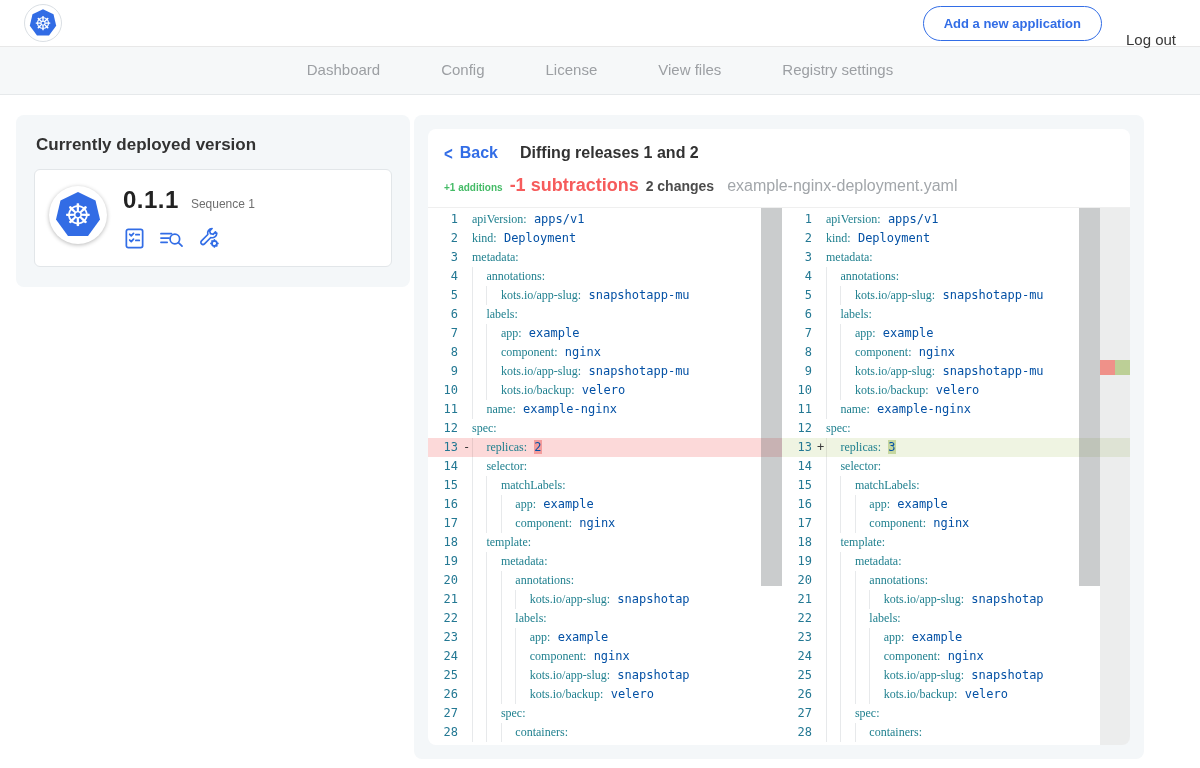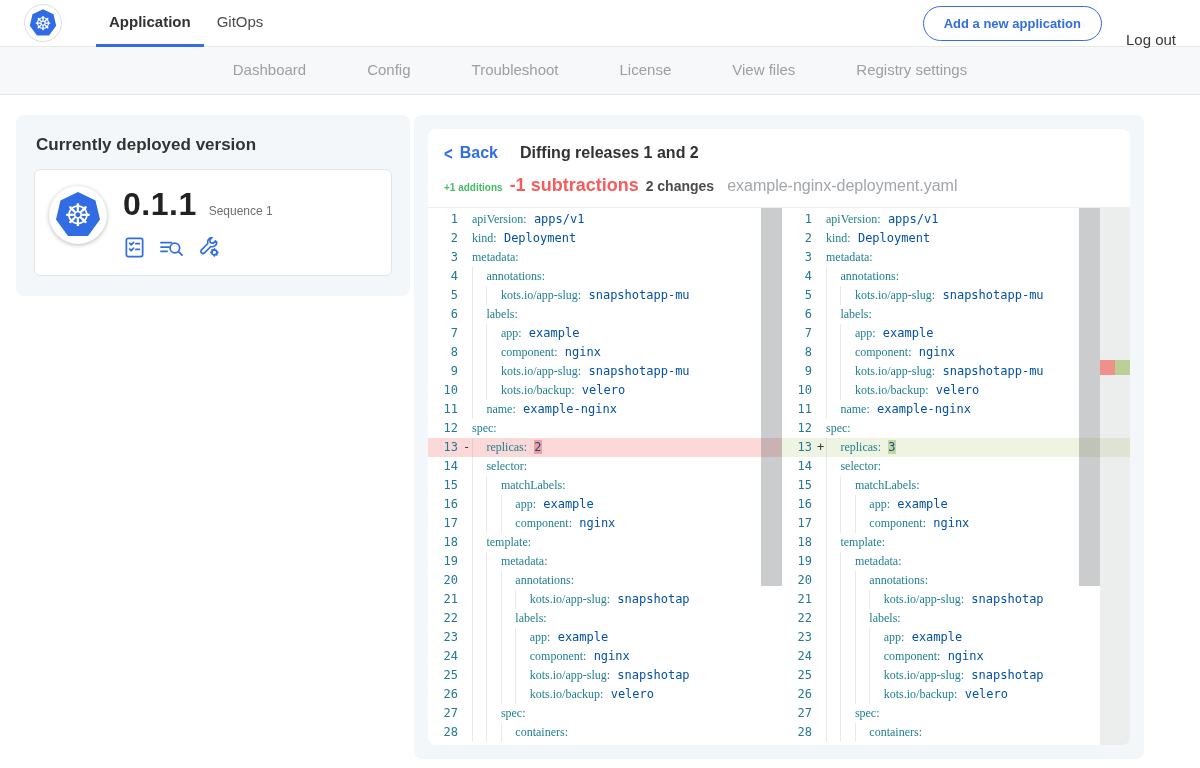--- a/index.html
+++ b/index.html
@@ -40,21 +40,21 @@
   
   .deployed-card{width:394px; padding:18px 18px 20px 18px;}
   .deployed-title{font-size:17px; font-weight:700; margin:2px 0 14px 2px;}
   .deployed-inner{background:#fff; border:1px solid #e2e6e9; border-radius:6px;
     padding:16px 14px; display:flex; gap:16px;}
   .logo-big{width:58px; height:58px; border-radius:50%; background:#fff;
     box-shadow:0 1px 4px rgba(0,0,0,.28); display:flex; align-items:center; justify-content:center; flex:0 0 auto;}
   .hepta-lg{width:50px; height:50px;}
   .hepta-lg .wheel{color:#fff; font-size:31px; line-height:1; font-family:"DejaVu Sans", sans-serif;}
   .ver-row{display:flex; align-items:baseline; gap:12px;}
-  .ver-num{font-size:32px; font-weight:800; letter-spacing:.5px; color:#222;}
+  .ver-num{font-size:24px; font-weight:800; letter-spacing:.5px; color:#222;}
   .ver-seq{font-size:12px; color:#6e6e6e;}
   .deployed-at{font-size:15px; color:#b4b8bc; margin-top:8px;}
   .icon-row{display:flex; align-items:center; gap:12px; margin-top:12px;}
   .icon-row svg{display:block; cursor:pointer;}
   
   .diff-card{width:730px; padding:14px; height:644px;}
   .diff-panel{background:#fff; border-radius:8px; height:100%; overflow:hidden;
     display:flex; flex-direction:column;}
   .diff-head{display:flex; align-items:center; gap:22px; padding:15px 16px 0 16px;}
   .back-link{display:flex; align-items:center; gap:7px; color:var(--blue);
@@ -98,33 +98,28 @@
 </style>
 </head>
 <body>
 
 <header class="topnav">
   <div class="logo-circle">
     <div class="hepta hepta-sm">
       <span class="wheel">☸</span>
     </div>
   </div>
-  <nav class="topnav-tabs" id="topnav-tabs">
-      <span class="topnav-tab active">Application</span>
-      <span class="topnav-tab">GitOps</span>
-    </nav>
   <div class="spacer"></div>
   <button class="add-btn">Add a new application</button>
   <span class="logout">Log out</span>
 </header>
 
 <nav class="subnav" id="subnav">
     <span class="subnav-item">Dashboard</span>
     <span class="subnav-item">Config</span>
-    <span class="subnav-item">Troubleshoot</span>
     <span class="subnav-item">License</span>
     <span class="subnav-item">View files</span>
     <span class="subnav-item">Registry settings</span>
   </nav>
 
 <main class="main">
 
   <section class="gray-card deployed-card">
     <h2 class="deployed-title">Currently deployed version</h2>
     <div class="deployed-inner">

